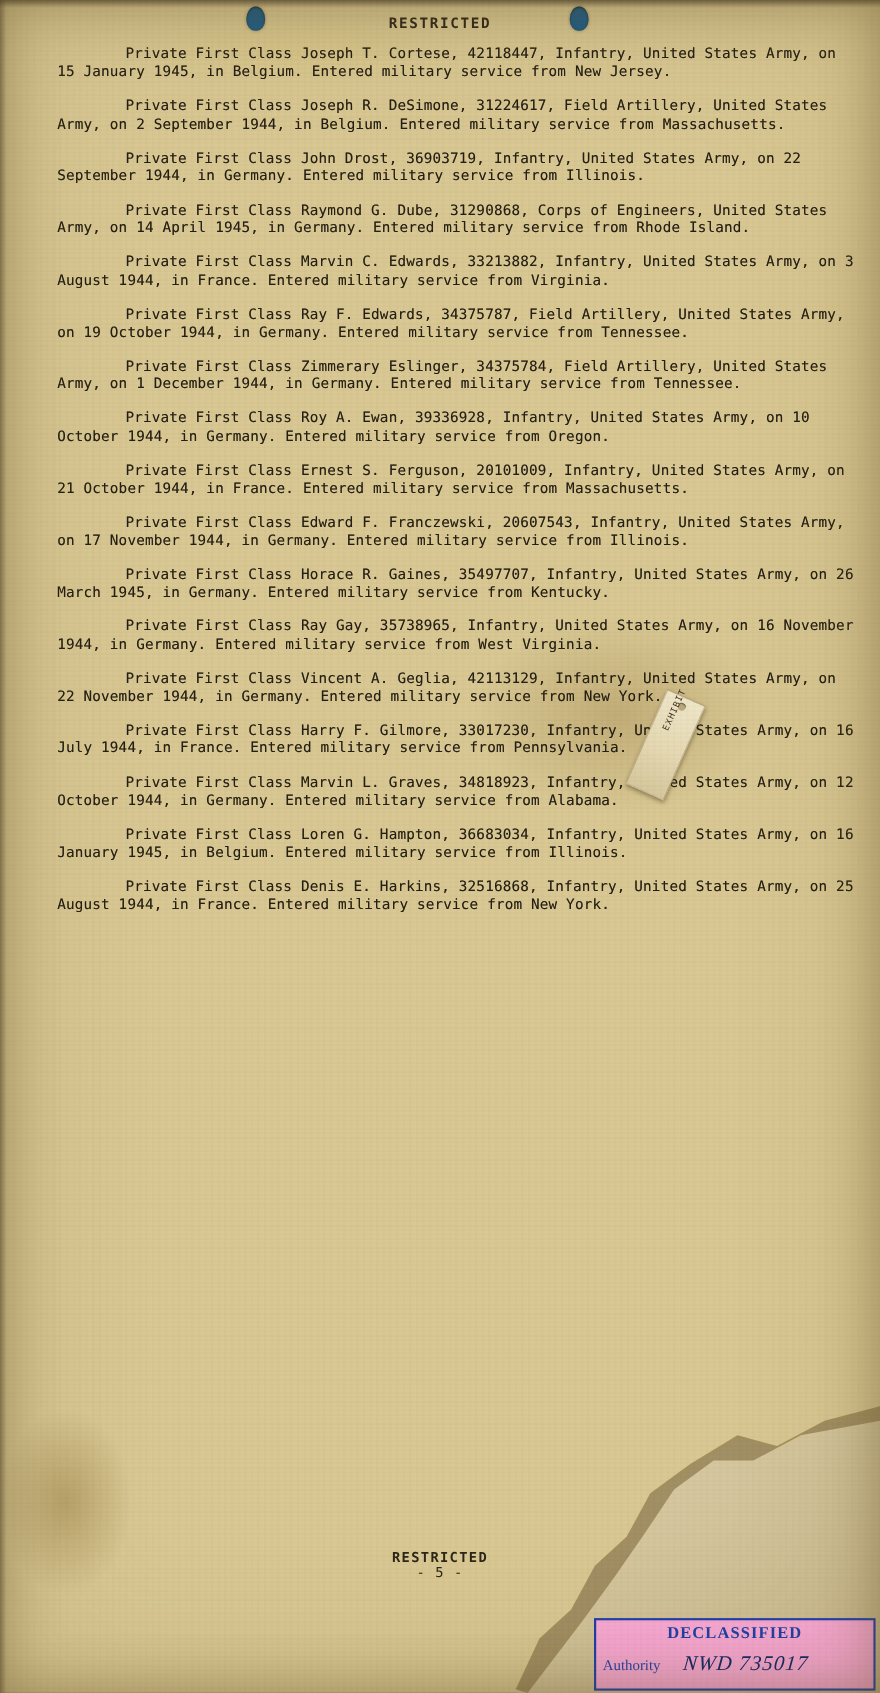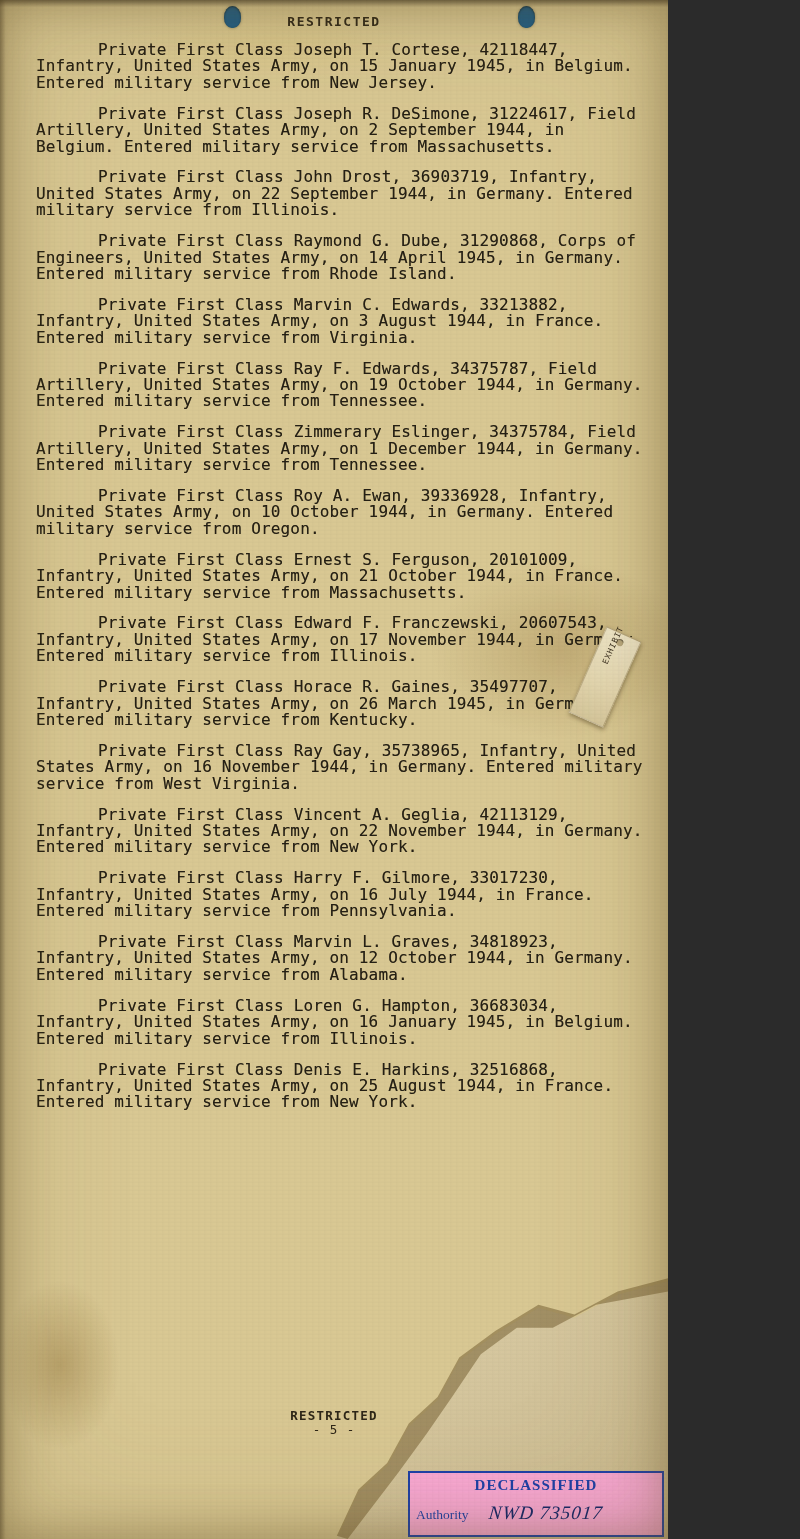--- a/index.html
+++ b/index.html
@@ -2,21 +2,21 @@
 <html><head>
 <meta charset="utf-8">
 <style>
   html, body {
     margin: 0;
     padding: 0;
     background: #2b2b2b;
   }
   .page {
     position: relative;
-    width: 668px;
+    width: 800px;
     height: 1539px;
     overflow: hidden;
     background: #d9c893;
     background-image:
       radial-gradient(ellipse at 18% 12%, rgba(255,248,210,0.55) 0%, rgba(255,248,210,0) 42%),
       radial-gradient(ellipse at 85% 30%, rgba(216,196,138,0.6) 0%, rgba(216,196,138,0) 48%),
       radial-gradient(ellipse at 50% 88%, rgba(198,176,120,0.75) 0%, rgba(198,176,120,0) 55%),
       linear-gradient(160deg, #e2d3a2 0%, #d8c691 35%, #cdb madeup 0%, #cdba82 70%, #c3ae77 100%);
     font-family: "DejaVu Sans Mono", "Liberation Mono", monospace;
     color: #2a2418;
@@ -66,23 +66,23 @@
     left: 0; right: 0;
     text-align: center;
     font-size: 13px;
     letter-spacing: 1.5px;
     font-weight: bold;
     color: #2e2718;
   }
   .body-text {
     position: absolute;
     top: 42px;
-    left: 36px;
+    left: 52px;
     right: 20px;
-    font-size: 16px;
+    font-size: 13px;
     line-height: 16.4px;
     letter-spacing: 0.15px;
     color: #241f14;
     text-shadow: 0 0 0.6px rgba(40,32,18,0.5);
   }
   .para {
     margin: 0 0 14.5px 0;
     text-indent: 62px;
     white-space: normal;
   }

